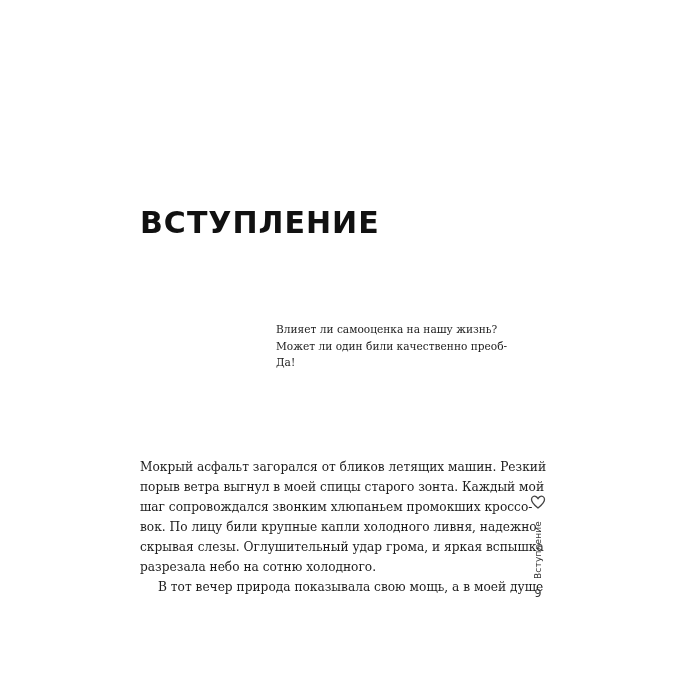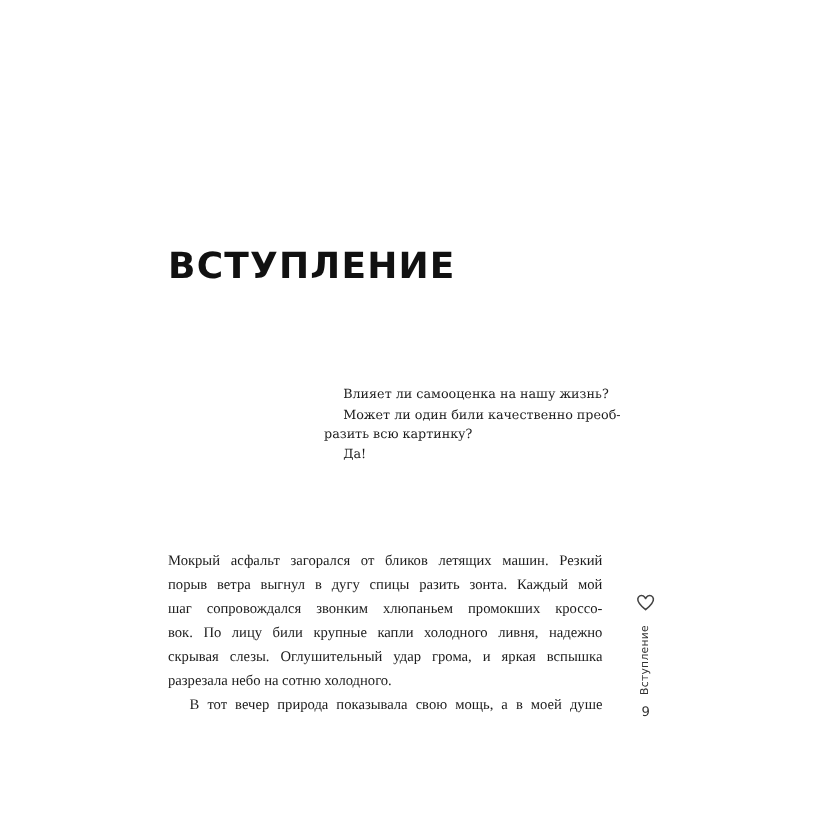--- a/index.html
+++ b/index.html
@@ -27,21 +27,21 @@
       margin: 0;
       font-family: "DejaVu Sans", sans-serif;
       font-weight: 600;
       font-size: 30px;
       letter-spacing: 1px;
       color: #111111;
       line-height: 40px;
     }
     .epigraph {
       position: absolute;
-      left: 270px;
+      left: 260px;
       top: 321px;
       width: 232px;
       font-family: "DejaVu Serif", serif;
       font-size: 10.6px;
       line-height: 16.6px;
       color: #1c1c1c;
       text-align: justify;
     }
     .epigraph p {
       margin: 0;
@@ -60,21 +60,20 @@
       font-size: 12.2px;
       line-height: 20px;
       color: #1c1c1c;
     }
     .body-text .line {
       display: block;
       white-space: nowrap;
       text-align: justify;
       text-align-last: justify;
       height: 20px;
-      font-family: Liberation Serif, serif;
     }
     .body-text .line.last {
       text-align-last: left;
     }
     .body-text .line.indent {
       padding-left: 18px;
     }
     .side-marker {
       position: absolute;
       left: 527px;
@@ -114,27 +113,26 @@
 </head>
 <body>
 
 <div class="page">
 
   <h1 class="chapter-title">ВСТУПЛЕНИЕ</h1>
 
   <div class="epigraph">
     <p>Влияет ли самооценка на нашу жизнь?</p>
     <p>Может ли один били качественно преоб-</p>
-    <p class="cont">разить всю картинку?</p>
     <p>Да!</p>
   </div>
 
   <div class="body-text">
     <span class="line">Мокрый асфальт загорался от бликов летящих машин. Резкий</span>
-    <span class="line">порыв ветра выгнул в дугу спицы разить зонта. Каждый мой</span>
+    <span class="line">порыв ветра выгнул в моей спицы старого зонта. Каждый мой</span>
     <span class="line">шаг сопровождался звонким хлюпаньем промокших кроссо-</span>
     <span class="line">вок. По лицу били крупные капли холодного ливня, надежно</span>
     <span class="line">скрывая слезы. Оглушительный удар грома, и яркая вспышка</span>
     <span class="line last">разрезала небо на сотню холодного.</span>
     <span class="line indent">В тот вечер природа показывала свою мощь, а в моей душе</span>
   </div>
 
   <div class="side-marker">
     <svg class="heart-icon" viewBox="0 0 16 16">
       <path d="M8 14 C 3 10, 1.2 7.5, 1.5 5 C 1.8 2.6, 4.2 1.6, 6 2.6 C 7 3.2, 7.6 4, 8 4.8 C 8.4 4, 9 3.2, 10 2.6 C 11.8 1.6, 14.2 2.6, 14.5 5 C 14.8 7.5, 13 10, 8 14 Z" fill="none" stroke="#444444" stroke-width="1.3" stroke-linejoin="round"></path>

